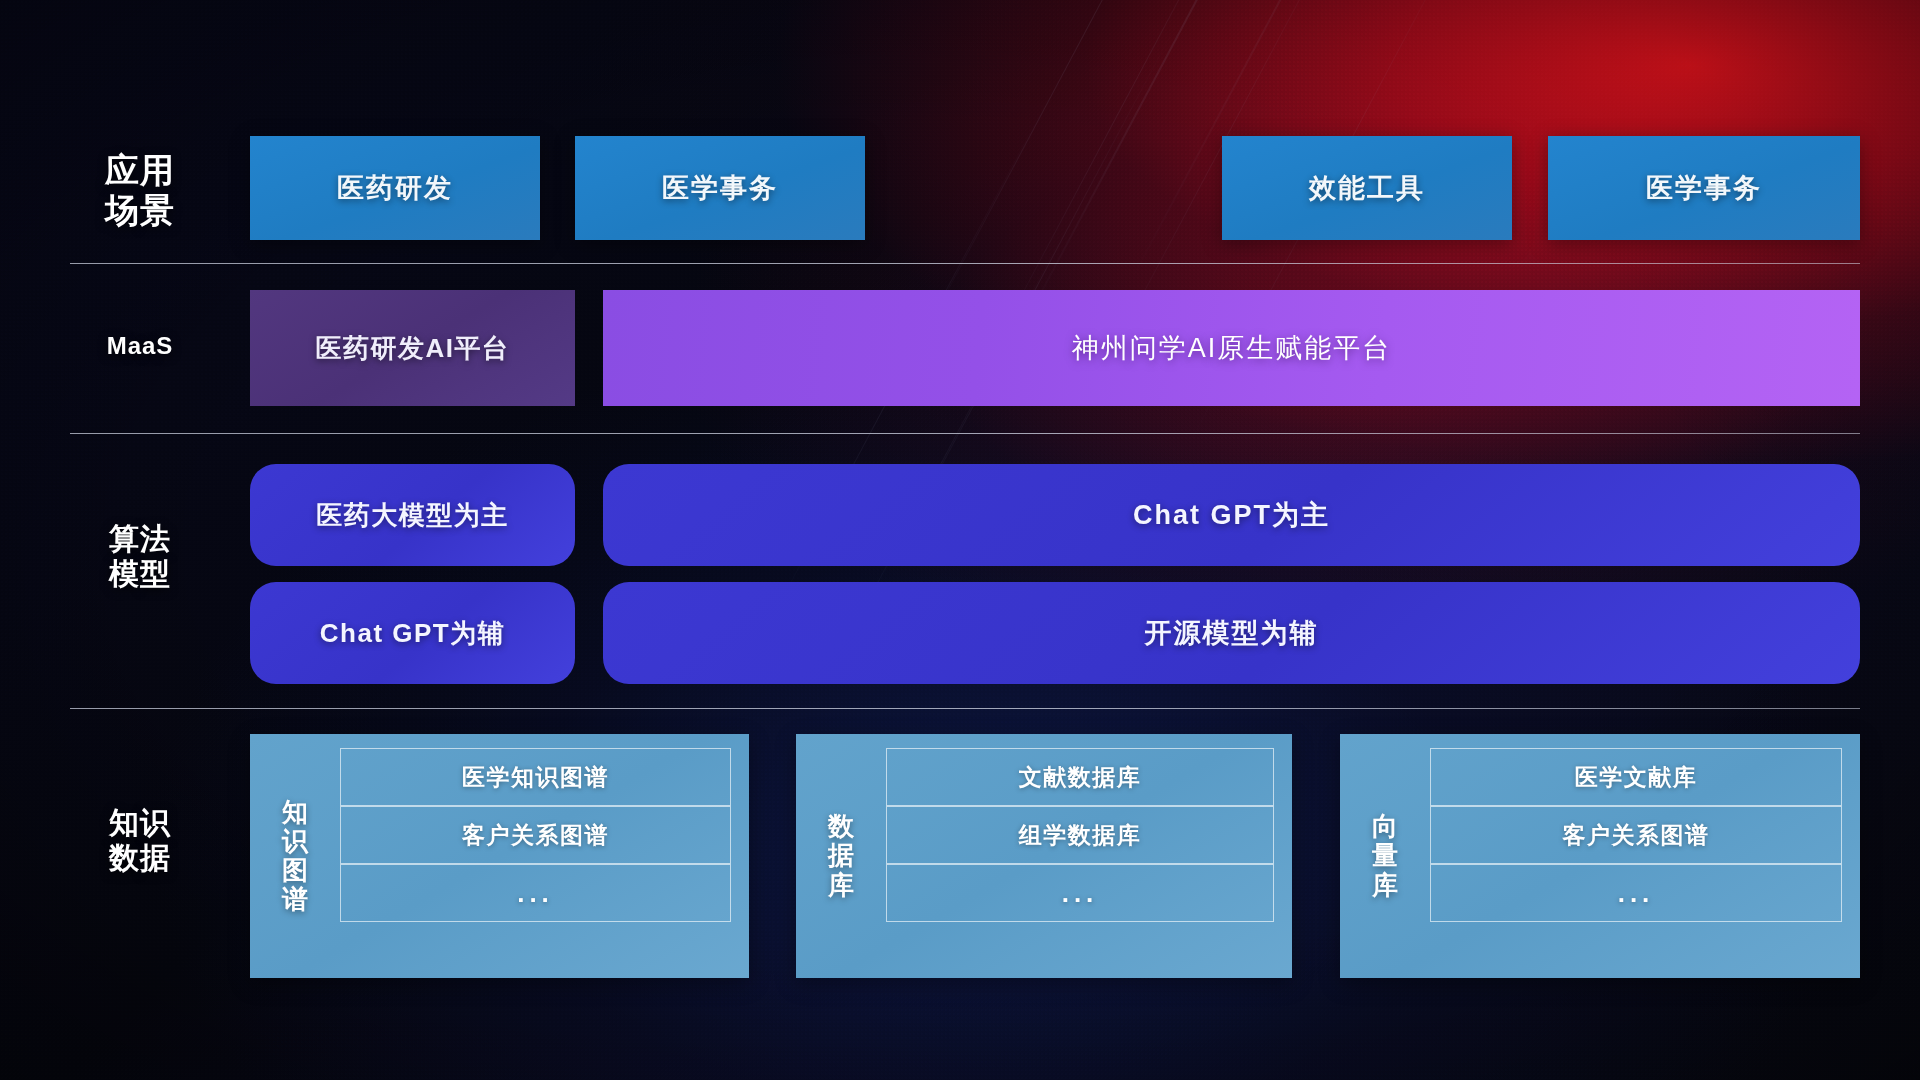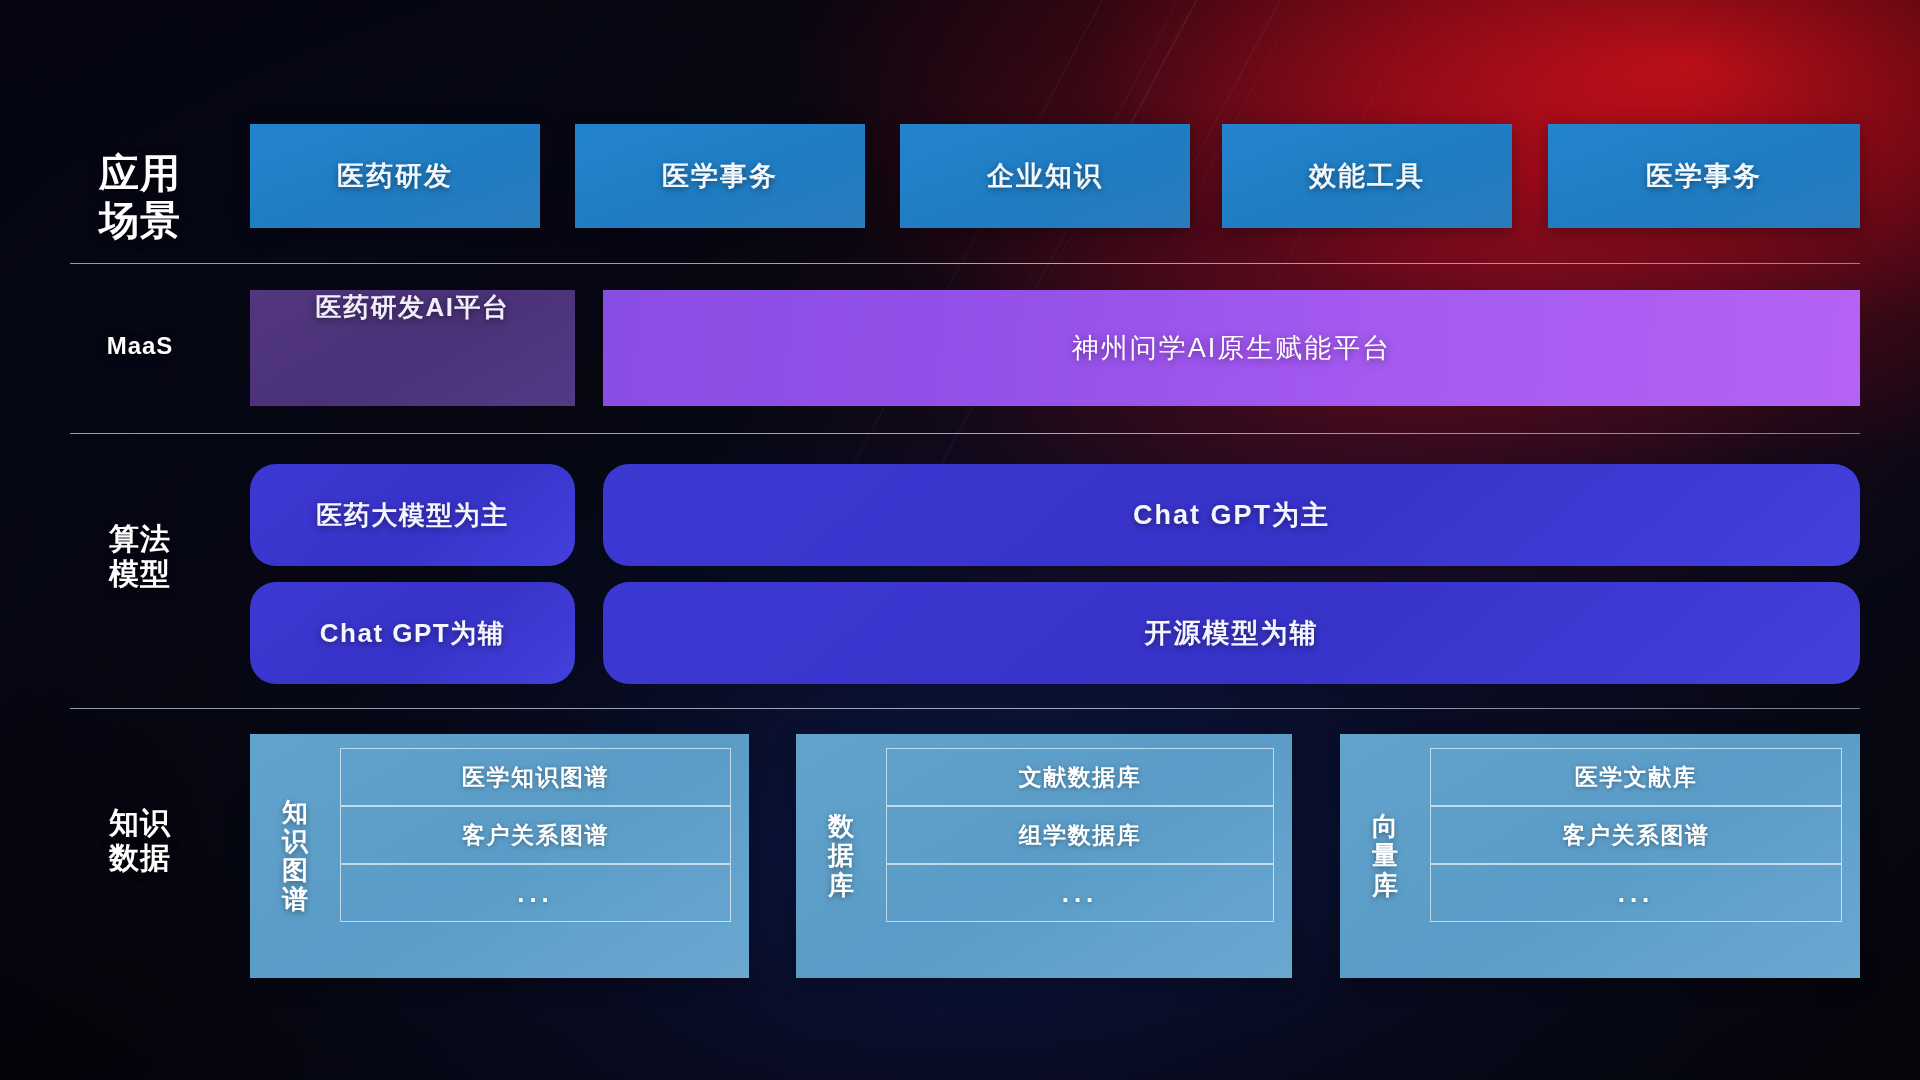--- a/index.html
+++ b/index.html
@@ -49,36 +49,36 @@
     text-shadow:0 2px 10px rgba(0,0,0,.75);
   }
   .rowlabel span{ display:block; }
 
   .divider{
     position:absolute; left:70px; right:60px; height:1px;
     background:linear-gradient(90deg,rgba(200,205,220,.75) 0%,rgba(205,210,225,.78) 55%,rgba(215,220,235,.55) 100%);
   }
 
   
-  #tier-apps{ top:124px; height:104px; }
+  #tier-apps{ top:136px; height:104px; }
   .app-box{
     position:absolute; top:0; height:104px;
     background:linear-gradient(160deg,#2384ce 0%,#1f7cc2 55%,#2a7bbd 100%);
     display:flex; align-items:center; justify-content:center;
     color:#f2f7fb; font-size:27px; font-weight:700; letter-spacing:2px;
     text-shadow:0 2px 7px rgba(0,0,0,.45);
     box-shadow:0 4px 18px rgba(0,0,0,.35);
   }
 
   
   #tier-maas{ top:290px; height:116px; }
   .maas-left{
     position:absolute; left:250px; width:325px; top:0; height:116px;
     background:linear-gradient(150deg,#52377f 0%,#4b3177 50%,#543a86 100%);
-    display:flex; align-items:flex-start; justify-content:center;
+    display:flex; align-items:center; justify-content:center;
     color:#f0eefb; font-size:26px; font-weight:700; letter-spacing:1.5px;
     text-shadow:0 2px 7px rgba(0,0,0,.5);
   }
   .maas-right{
     position:absolute; left:603px; right:60px; top:0; height:116px;
     background:linear-gradient(95deg,#8a4de3 0%,#9450e8 30%,#a55af0 62%,#b463f4 100%);
     display:flex; align-items:center; justify-content:center;
     color:#ffffff; font-size:27px; font-weight:400; letter-spacing:2px;
     text-shadow:0 2px 8px rgba(40,0,70,.55);
   }
@@ -138,34 +138,31 @@
     <i style="left: 1175px; top: 470px; width: 760px; height: 1px; opacity: 0.24; transform: rotate(-62deg);"></i>
     <i style="left: 760px; top: 640px; width: 620px; height: 1.2px; opacity: 0.26; transform: rotate(-62deg);"></i>
     <i style="left: 815px; top: 700px; width: 560px; height: 0.9px; opacity: 0.2; transform: rotate(-62deg);"></i>
     <i style="left: 870px; top: 600px; width: 680px; height: 1.4px; opacity: 0.28; transform: rotate(-62deg);"></i>
   </div>
 <div id="bg-dots"></div>
 <div id="bg-vignette"></div>
 
 <div class="stage">
 
-  <div class="rowlabel" style="top:150px; font-size:40px;">
+  <div class="rowlabel" style="top:150px; font-size:34px;">
     <span>应用</span>
     <span>场景</span>
   </div>
 
   <div class="row" id="tier-apps">
     <div class="app-box" style="left:250px; width:290px;">
       <span>医药研发</span>
     </div>
     <div class="app-box" style="left:575px; width:290px;">
       <span>医学事务</span>
-    </div>
-    <div class="app-box" style="left:900px; width:290px;">
-      <span>企业知识</span>
     </div>
     <div class="app-box" style="left:1222px; width:290px;">
       <span>效能工具</span>
     </div>
     <div class="app-box" style="left:1548px; width:312px;">
       <span>医学事务</span>
     </div>
   </div>
 
   <div class="divider" style="top:263px;"></div>

